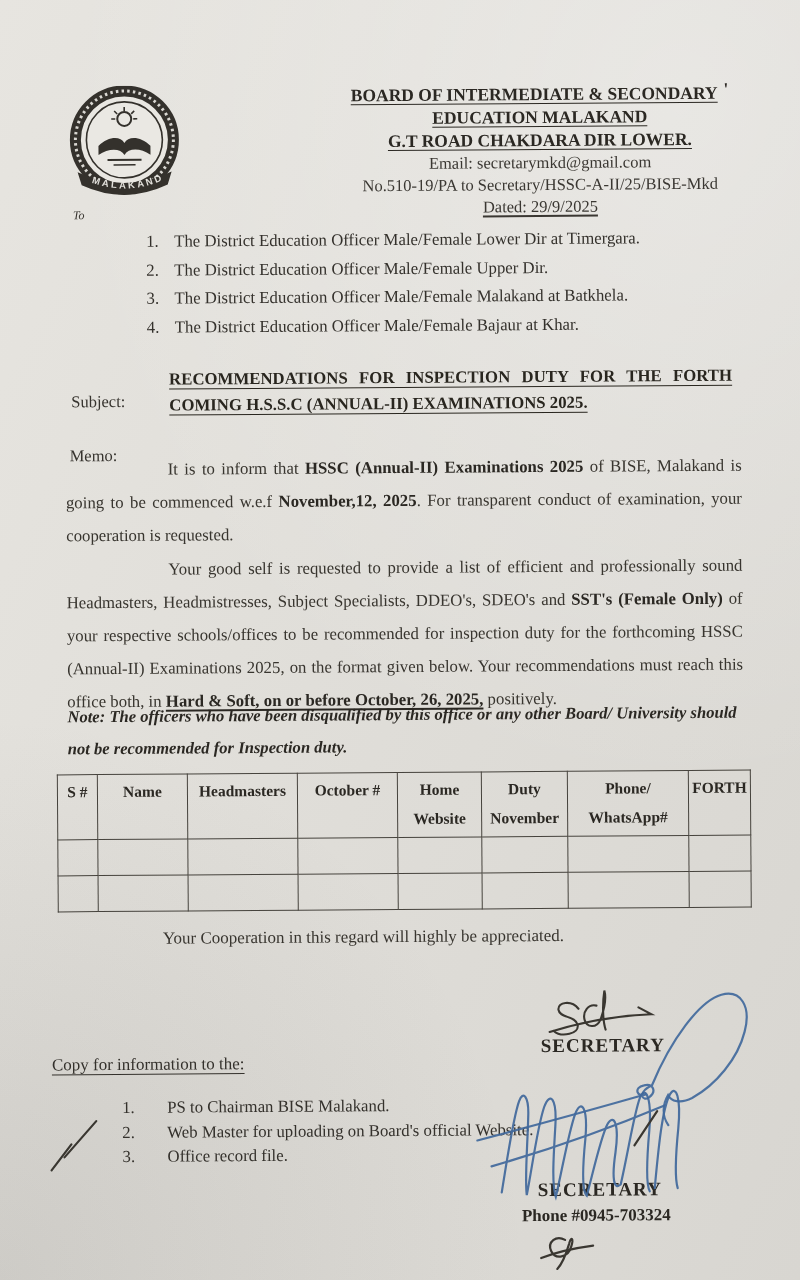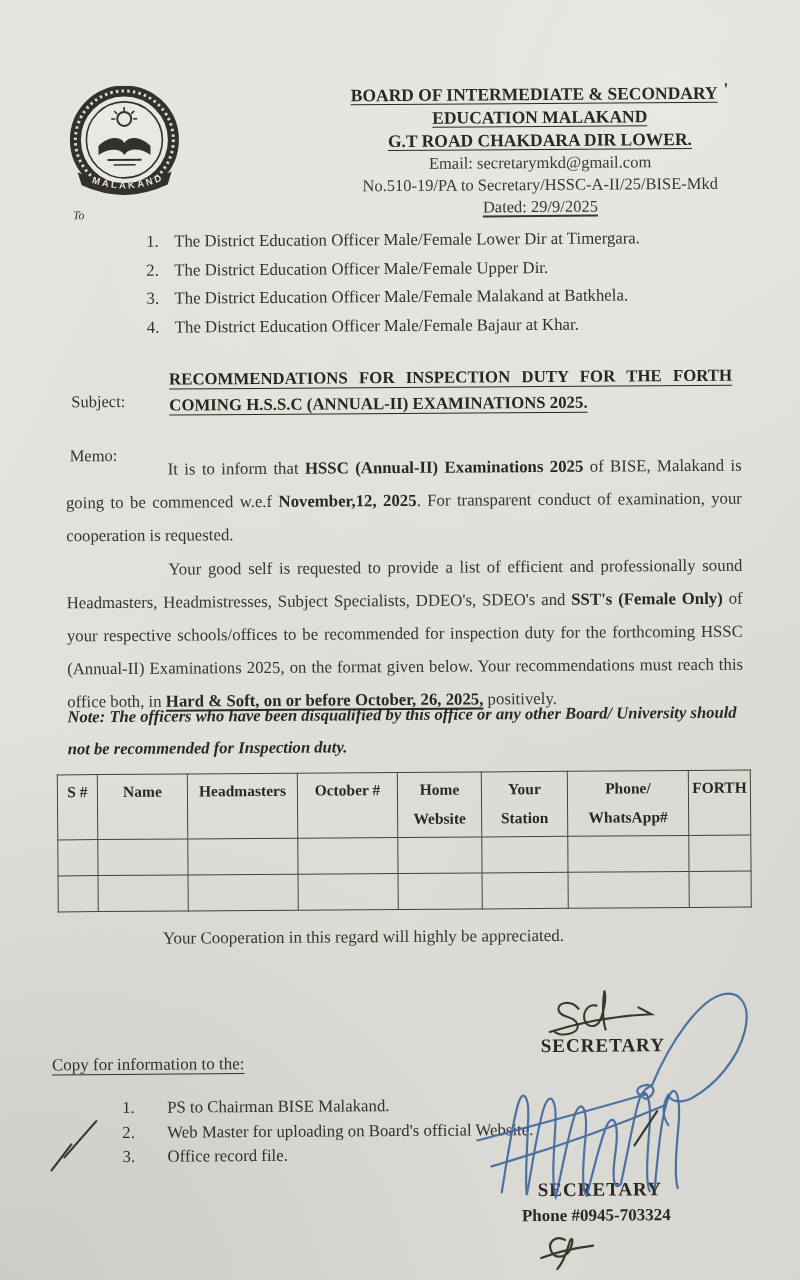--- a/index.html
+++ b/index.html
@@ -138,21 +138,21 @@
           <col style="width:121px">
           <col style="width:62px">
       </colgroup>
       <thead>
         <tr>
           <th>S #</th>
           <th>Name</th>
           <th>Headmasters</th>
           <th>October #</th>
           <th>Home Website</th>
-          <th>Your Station</th>
+          <th>Duty November</th>
           <th>Phone/ WhatsApp#</th>
           <th>FORTH</th>
         </tr>
       </thead>
       <tbody>
         <tr>
           <td></td>
             <td></td>
           <td></td>
             <td></td>

